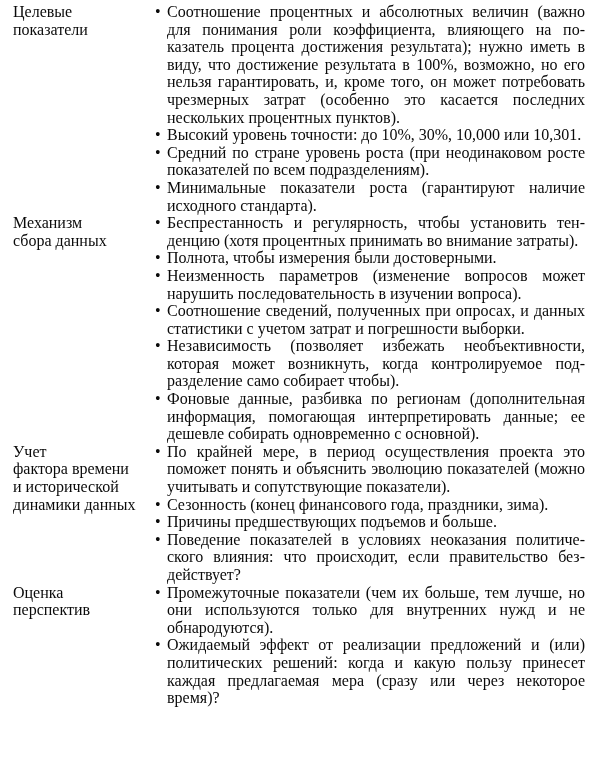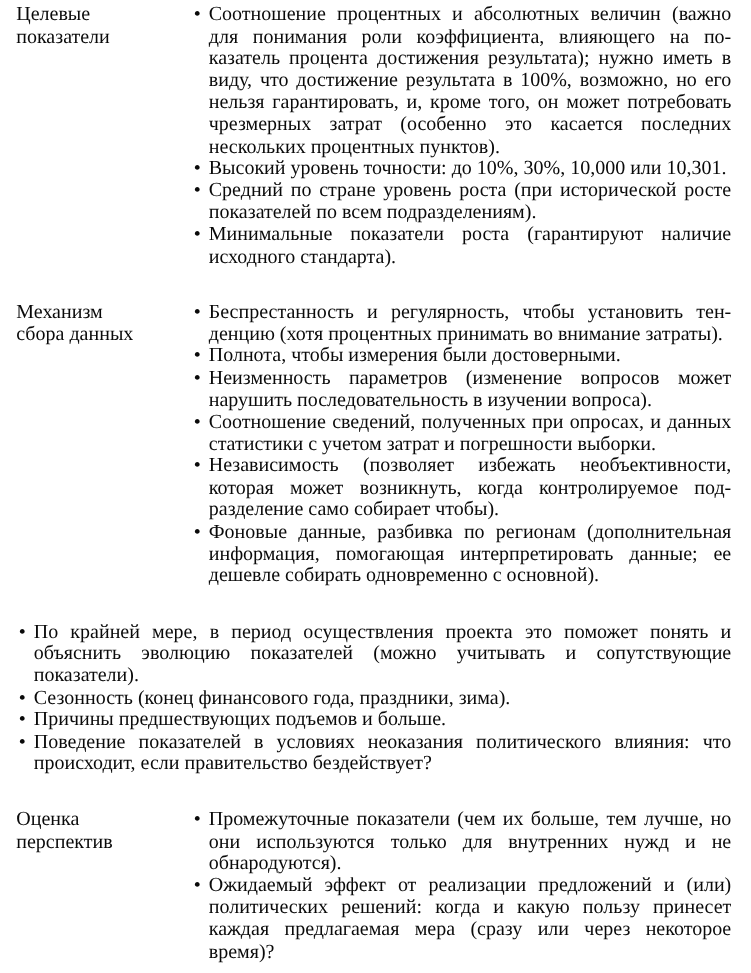--- a/index.html
+++ b/index.html
@@ -16,21 +16,21 @@
     color: #0a0a0a;
     font-family: "Liberation Serif", "DejaVu Serif", serif;
     font-size: 16px;
     line-height: 17.6px;
     padding: 3px 16px 0 13px;
     overflow: hidden;
   }
   .section {
     display: flex;
     align-items: flex-start;
-    margin-top: 27px;
+    margin-top: 0;
   }
   .section:first-child {
     margin-top: 0;
   }
   .section-label {
     flex: 0 0 140px;
     white-space: pre-line;
   }
   .bullet-list {
     flex: 1 1 auto;
@@ -66,21 +66,21 @@
       <li class="bullet-item">
         <span class="bullet-dot">•</span>
         <span class="bullet-text">Соотношение процентных и абсолютных величин (важно для понимания роли коэффициента, влияющего на по­казатель процента достижения результата); нужно иметь в виду, что достижение результата в 100%, возможно, но его нельзя гарантировать, и, кроме того, он может потре­бовать чрезмерных затрат (особенно это касается послед­них нескольких процентных пунктов).</span>
       </li>
       <li class="bullet-item">
         <span class="bullet-dot">•</span>
         <span class="bullet-text">Высокий уровень точности: до 10%, 30%, 10,000 или 10,301.</span>
       </li>
       <li class="bullet-item">
         <span class="bullet-dot">•</span>
-        <span class="bullet-text">Средний по стране уровень роста (при исторической росте показателей по всем подразделениям).</span>
+        <span class="bullet-text">Средний по стране уровень роста (при неодинаковом росте показателей по всем подразделениям).</span>
       </li>
       <li class="bullet-item">
         <span class="bullet-dot">•</span>
         <span class="bullet-text">Минимальные показатели роста (гарантируют наличие исходного стандарта).</span>
       </li>
     </ul>
   </div>
 
   <div class="section">
     <div class="section-label">Механизм
@@ -107,20 +107,24 @@
         <span class="bullet-text">Независимость (позволяет избежать необъективности, которая может возникнуть, когда контролируемое под­разделение само собирает чтобы).</span>
       </li>
       <li class="bullet-item">
         <span class="bullet-dot">•</span>
         <span class="bullet-text">Фоновые данные, разбивка по регионам (дополнительная информация, помогающая интерпретировать данные; ее дешевле собирать одновременно с основной).</span>
       </li>
     </ul>
   </div>
 
   <div class="section">
+    <div class="section-label">Учет
+фактора времени
+и исторической
+динамики данных</div>
     <ul class="bullet-list">
       <li class="bullet-item">
         <span class="bullet-dot">•</span>
         <span class="bullet-text">По крайней мере, в период осуществления проекта это поможет понять и объяснить эволюцию показателей (можно учитывать и сопутствующие показатели).</span>
       </li>
       <li class="bullet-item">
         <span class="bullet-dot">•</span>
         <span class="bullet-text">Сезонность (конец финансового года, праздники, зима).</span>
       </li>
       <li class="bullet-item">

